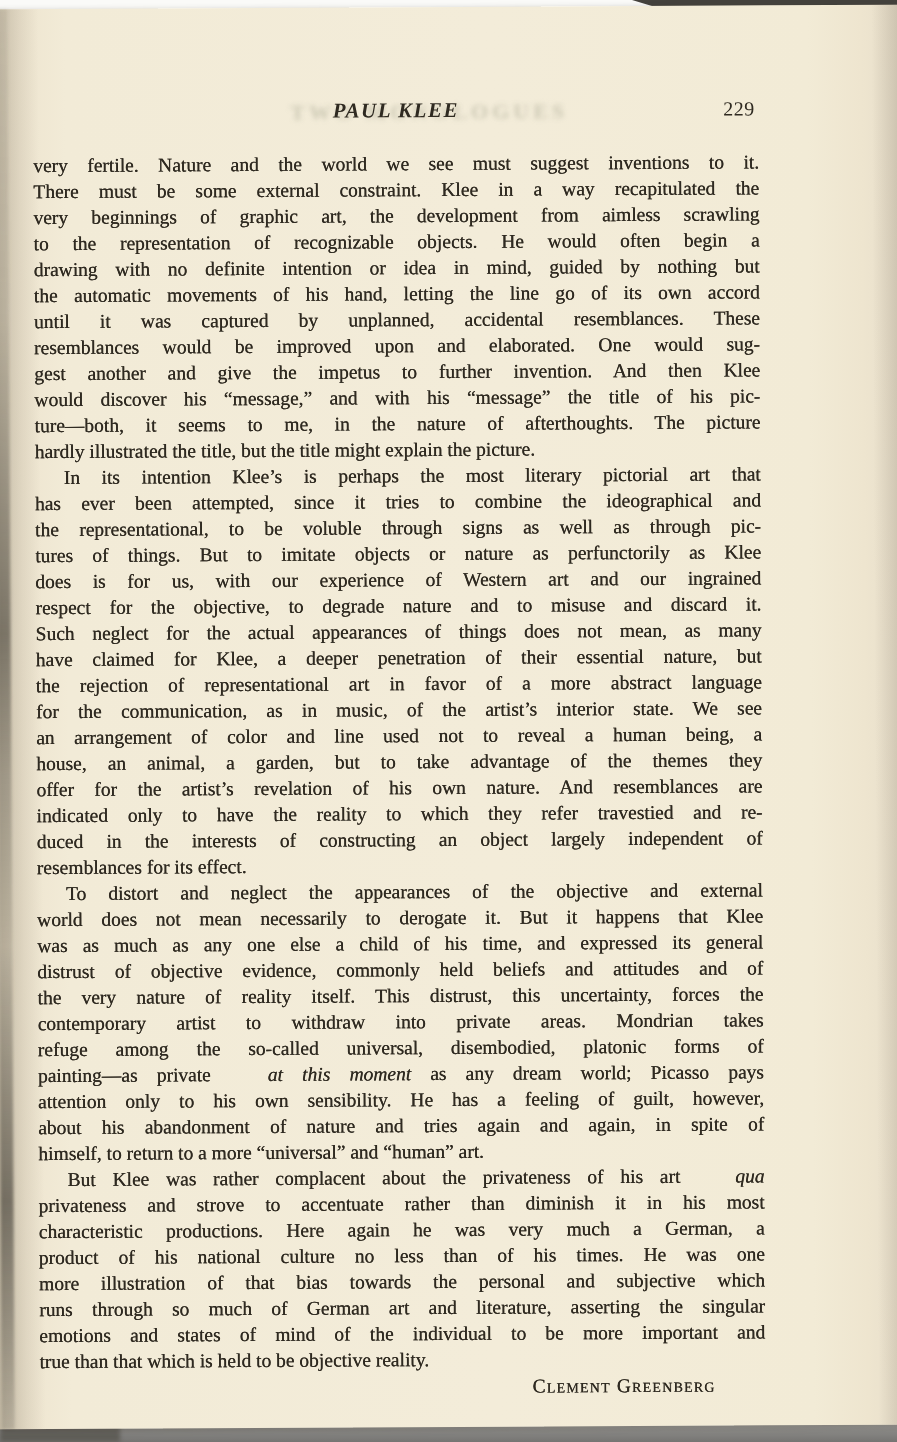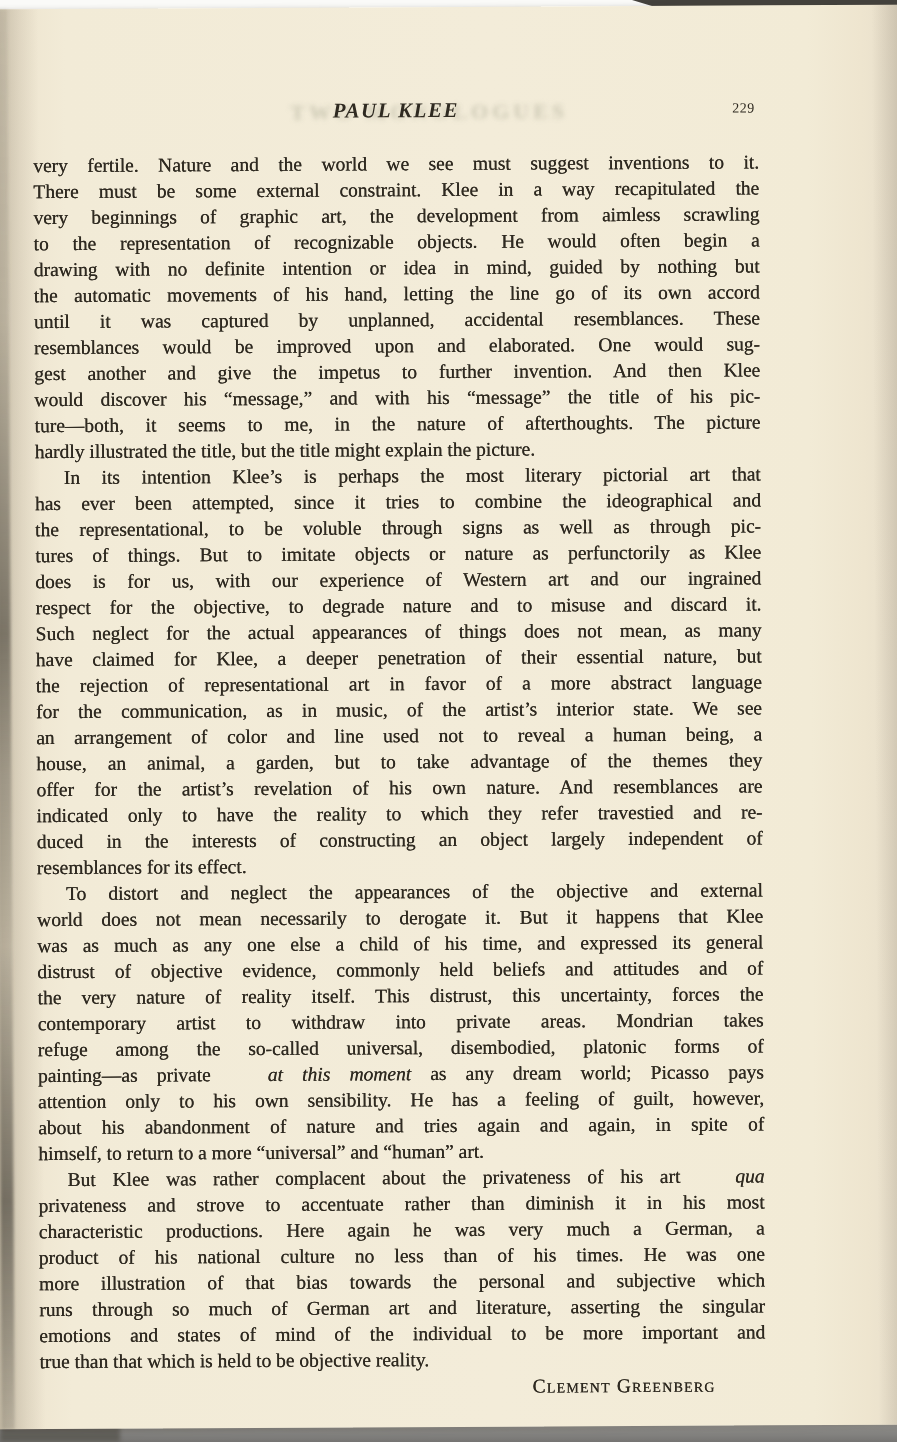--- a/index.html
+++ b/index.html
@@ -75,21 +75,21 @@
   }
   .running-title {
     position: absolute; left: 0; right: 0; top: 0;
     text-align: center;
     font-size: 21px; line-height: 26px;
     font-style: italic; font-weight: bold;
     letter-spacing: 1.5px;
   }
   .page-number {
     position: absolute; right: 4px; top: 0;
-    font-size: 14px; line-height: 26px;
+    font-size: 20px; line-height: 26px;
     letter-spacing: .5px;
   }
   #body-text { font-size: 19.5px; }
   .line {
     line-height: 26px;
     text-align: justify;
     text-align-last: justify;
     white-space: normal;
     text-shadow: 0.25px 0 0 currentColor;
   }

